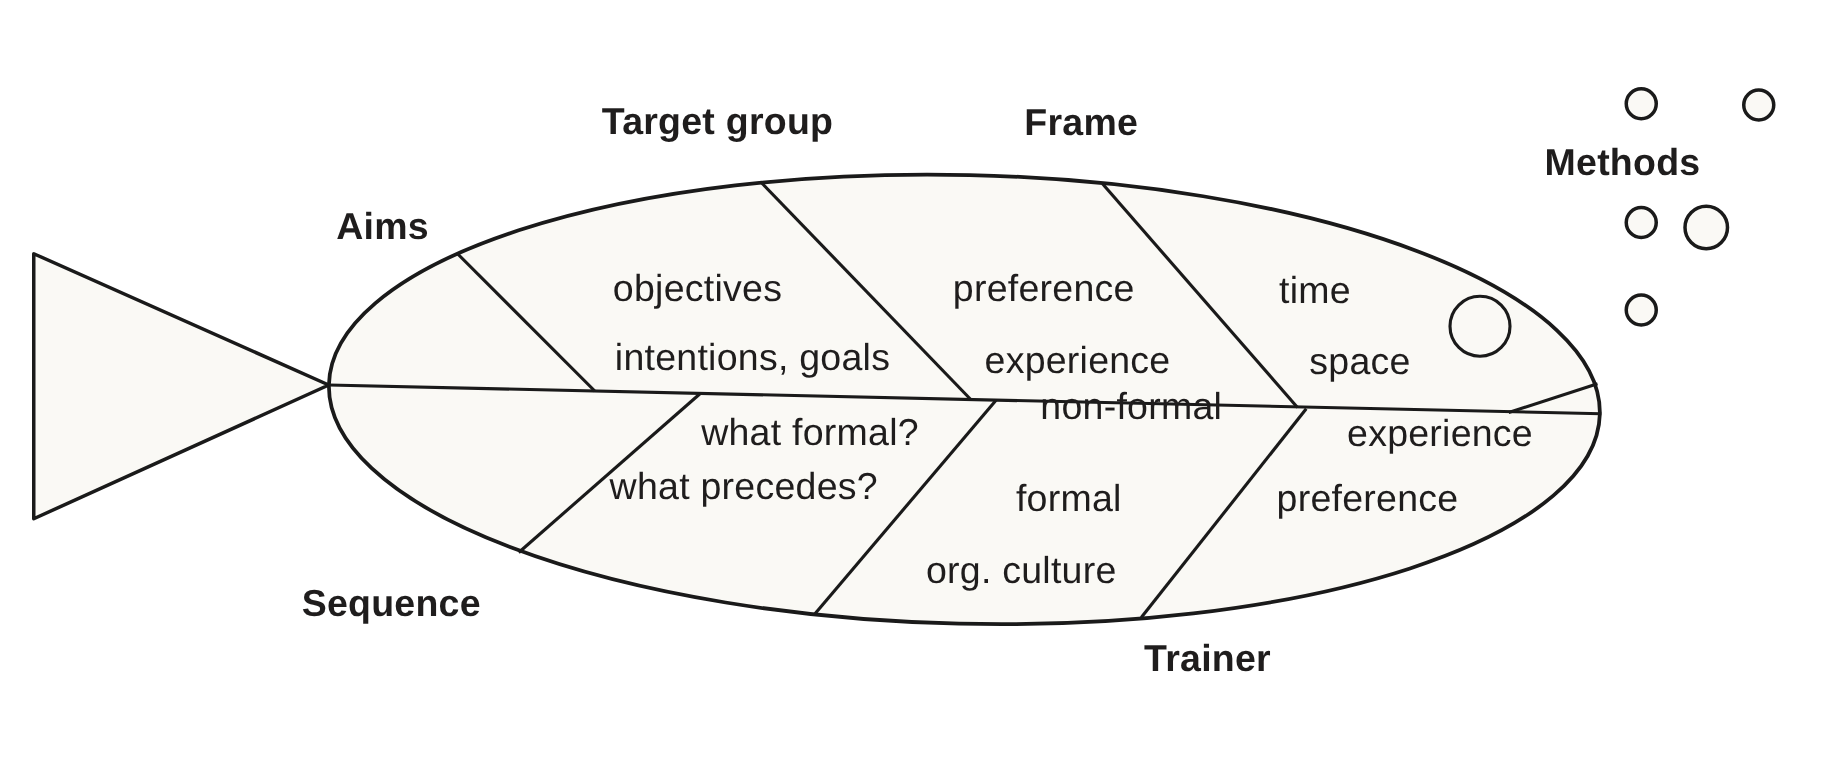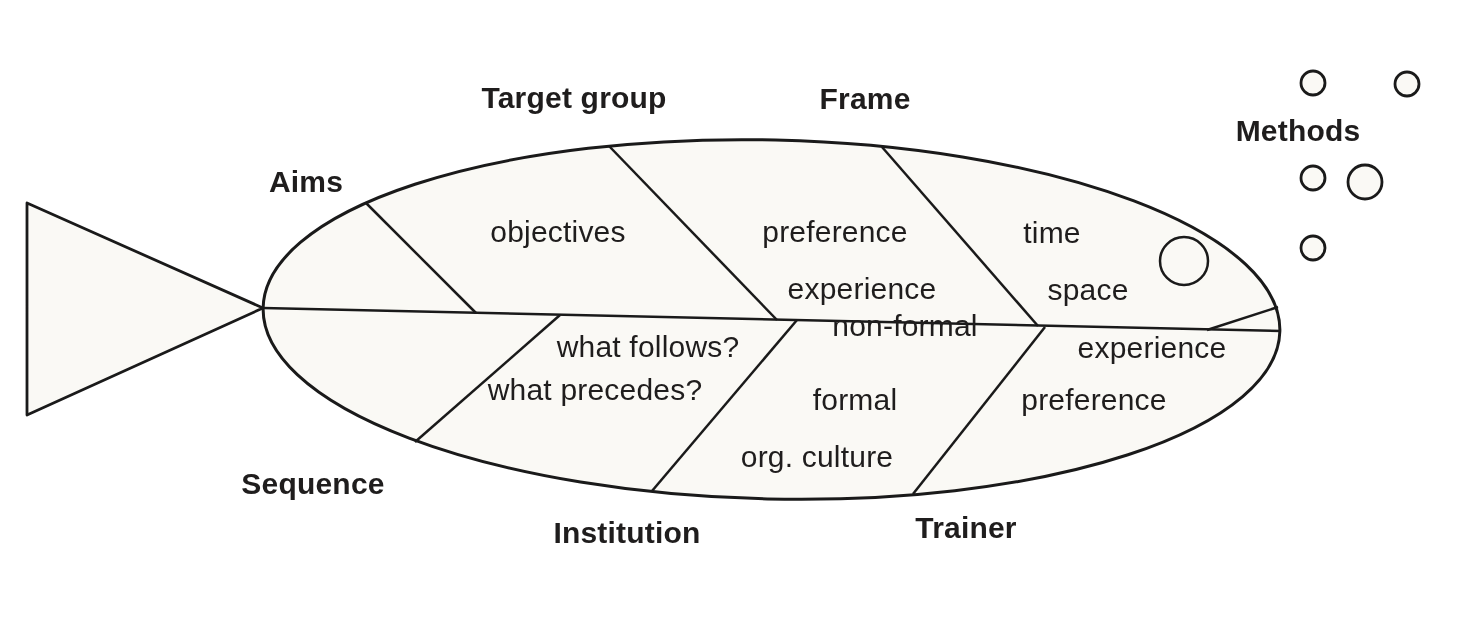--- a/index.html
+++ b/index.html
@@ -62,32 +62,32 @@
     <circle class="filled" cx="1313" cy="178" r="12" stroke-width="2.8"></circle>
     <circle class="filled" cx="1365" cy="182" r="17" stroke-width="2.8"></circle>
     <circle class="filled" cx="1313" cy="248" r="12" stroke-width="2.8"></circle>
   </svg>
 
   <div class="lbl cat" style="left:306px; top:182px">Aims</div>
   <div class="lbl cat" style="left:574px; top:98px">Target group</div>
   <div class="lbl cat" style="left:865px; top:99px">Frame</div>
   <div class="lbl cat" style="left:1298px; top:131px">Methods</div>
   <div class="lbl cat" style="left:313px; top:484px">Sequence</div>
-  <div class="lbl cat" style="left:627px; top:533px">Institution</div>
   <div class="lbl cat" style="left:966px; top:528px">Trainer</div>
 
   <div class="lbl" style="left:558px; top:232px">objectives</div>
+  <div class="lbl" style="left:602px; top:287px">intentions, goals</div>
 
   <div class="lbl" style="left:835px; top:232px">preference</div>
   <div class="lbl" style="left:862px; top:289px">experience</div>
 
   <div class="lbl" style="left:1052px; top:233px">time</div>
   <div class="lbl" style="left:1088px; top:290px">space</div>
 
-  <div class="lbl" style="left:648px; top:347px">what follows?</div>
+  <div class="lbl" style="left:648px; top:347px">what formal?</div>
   <div class="lbl" style="left:595px; top:390px">what precedes?</div>
 
   <div class="lbl" style="left:905px; top:326px">non-formal</div>
   <div class="lbl" style="left:855px; top:400px">formal</div>
   <div class="lbl" style="left:817px; top:457px">org. culture</div>
 
   <div class="lbl" style="left:1152px; top:348px">experience</div>
   <div class="lbl" style="left:1094px; top:400px">preference</div>
 
 </div>

